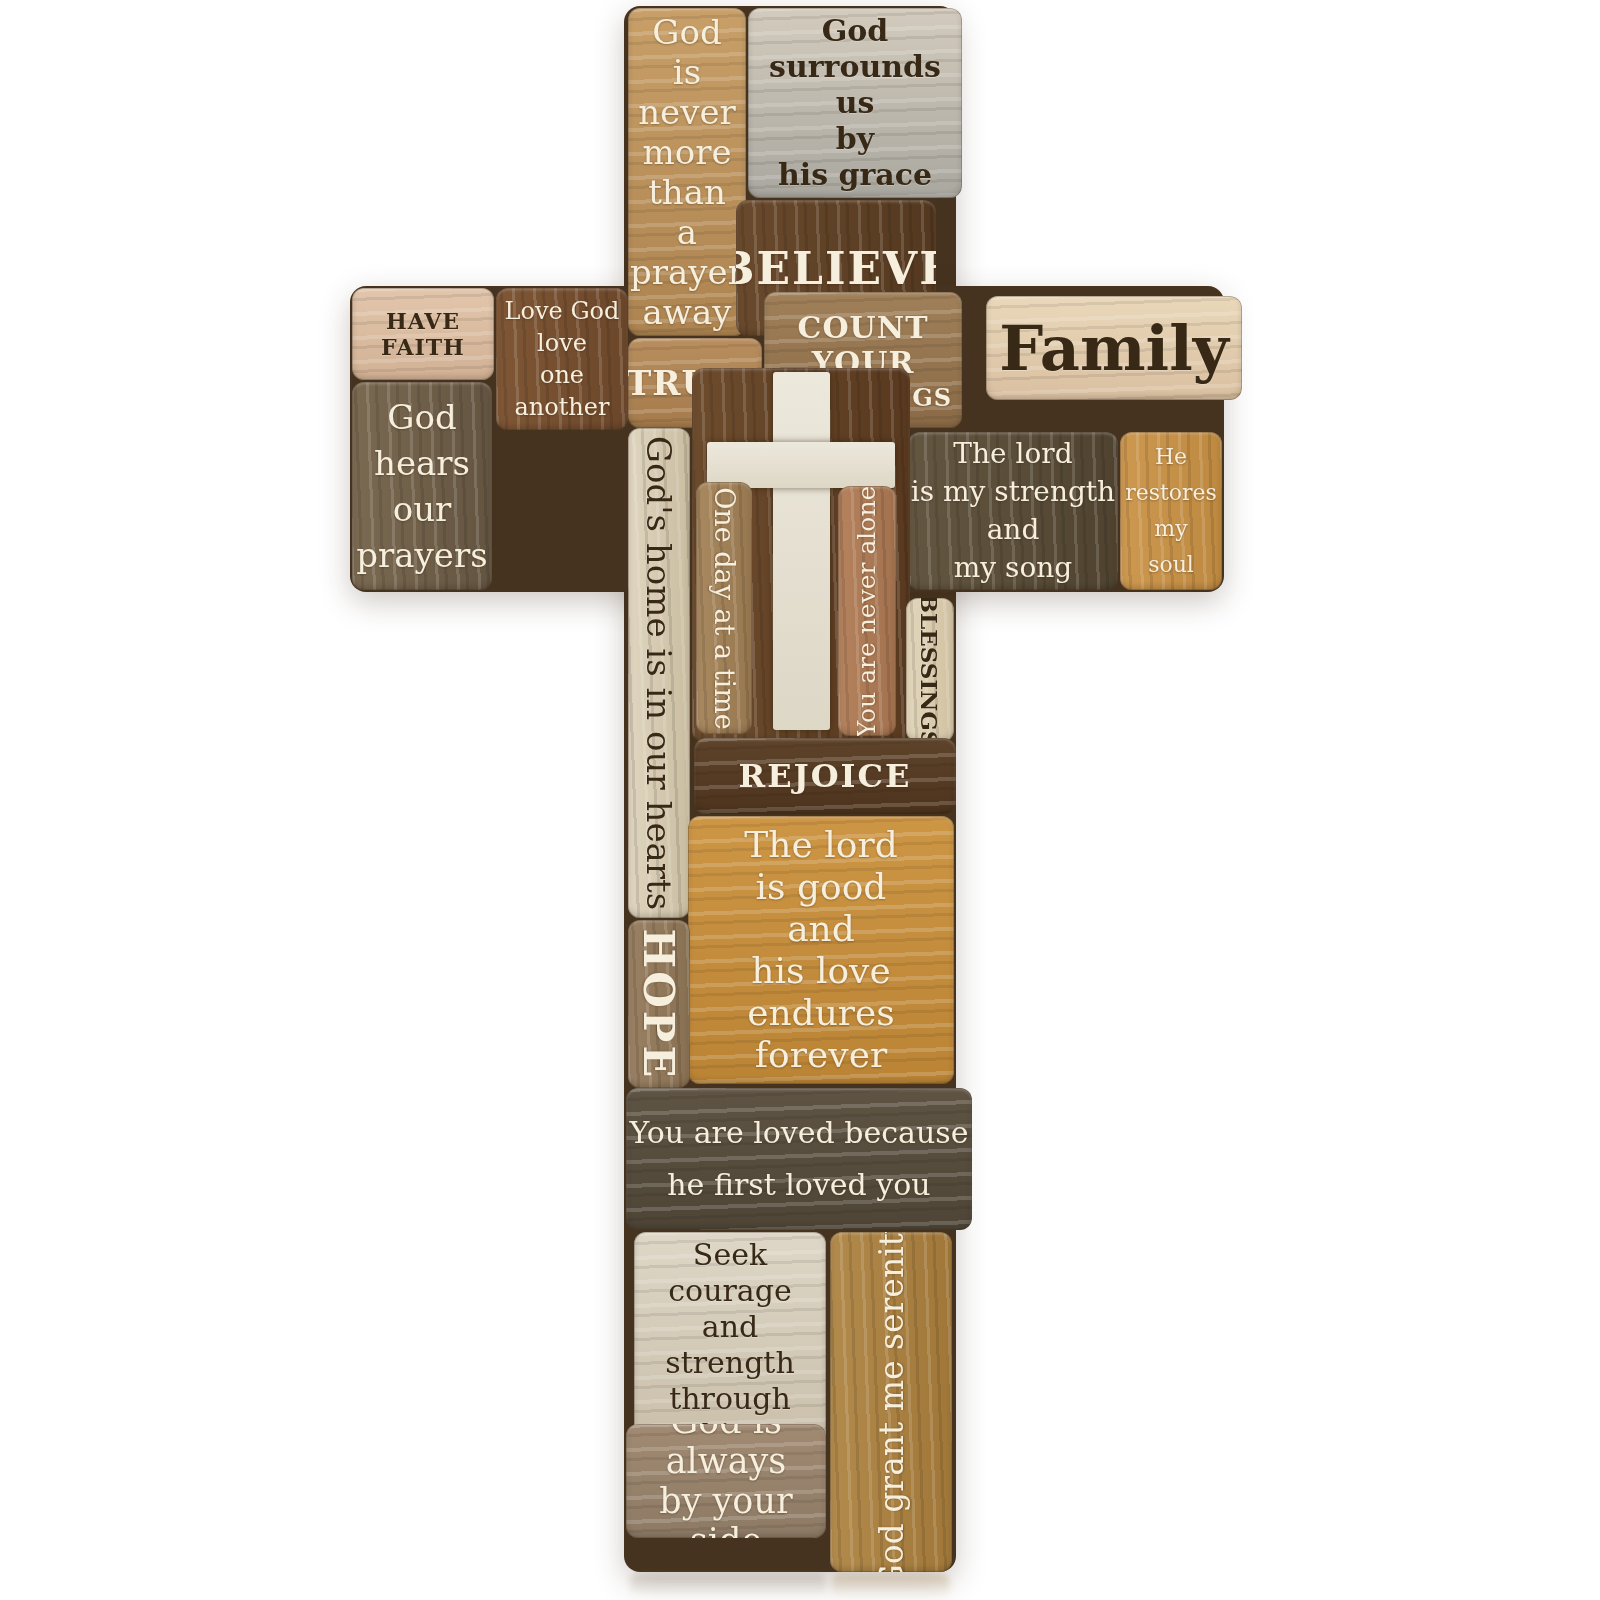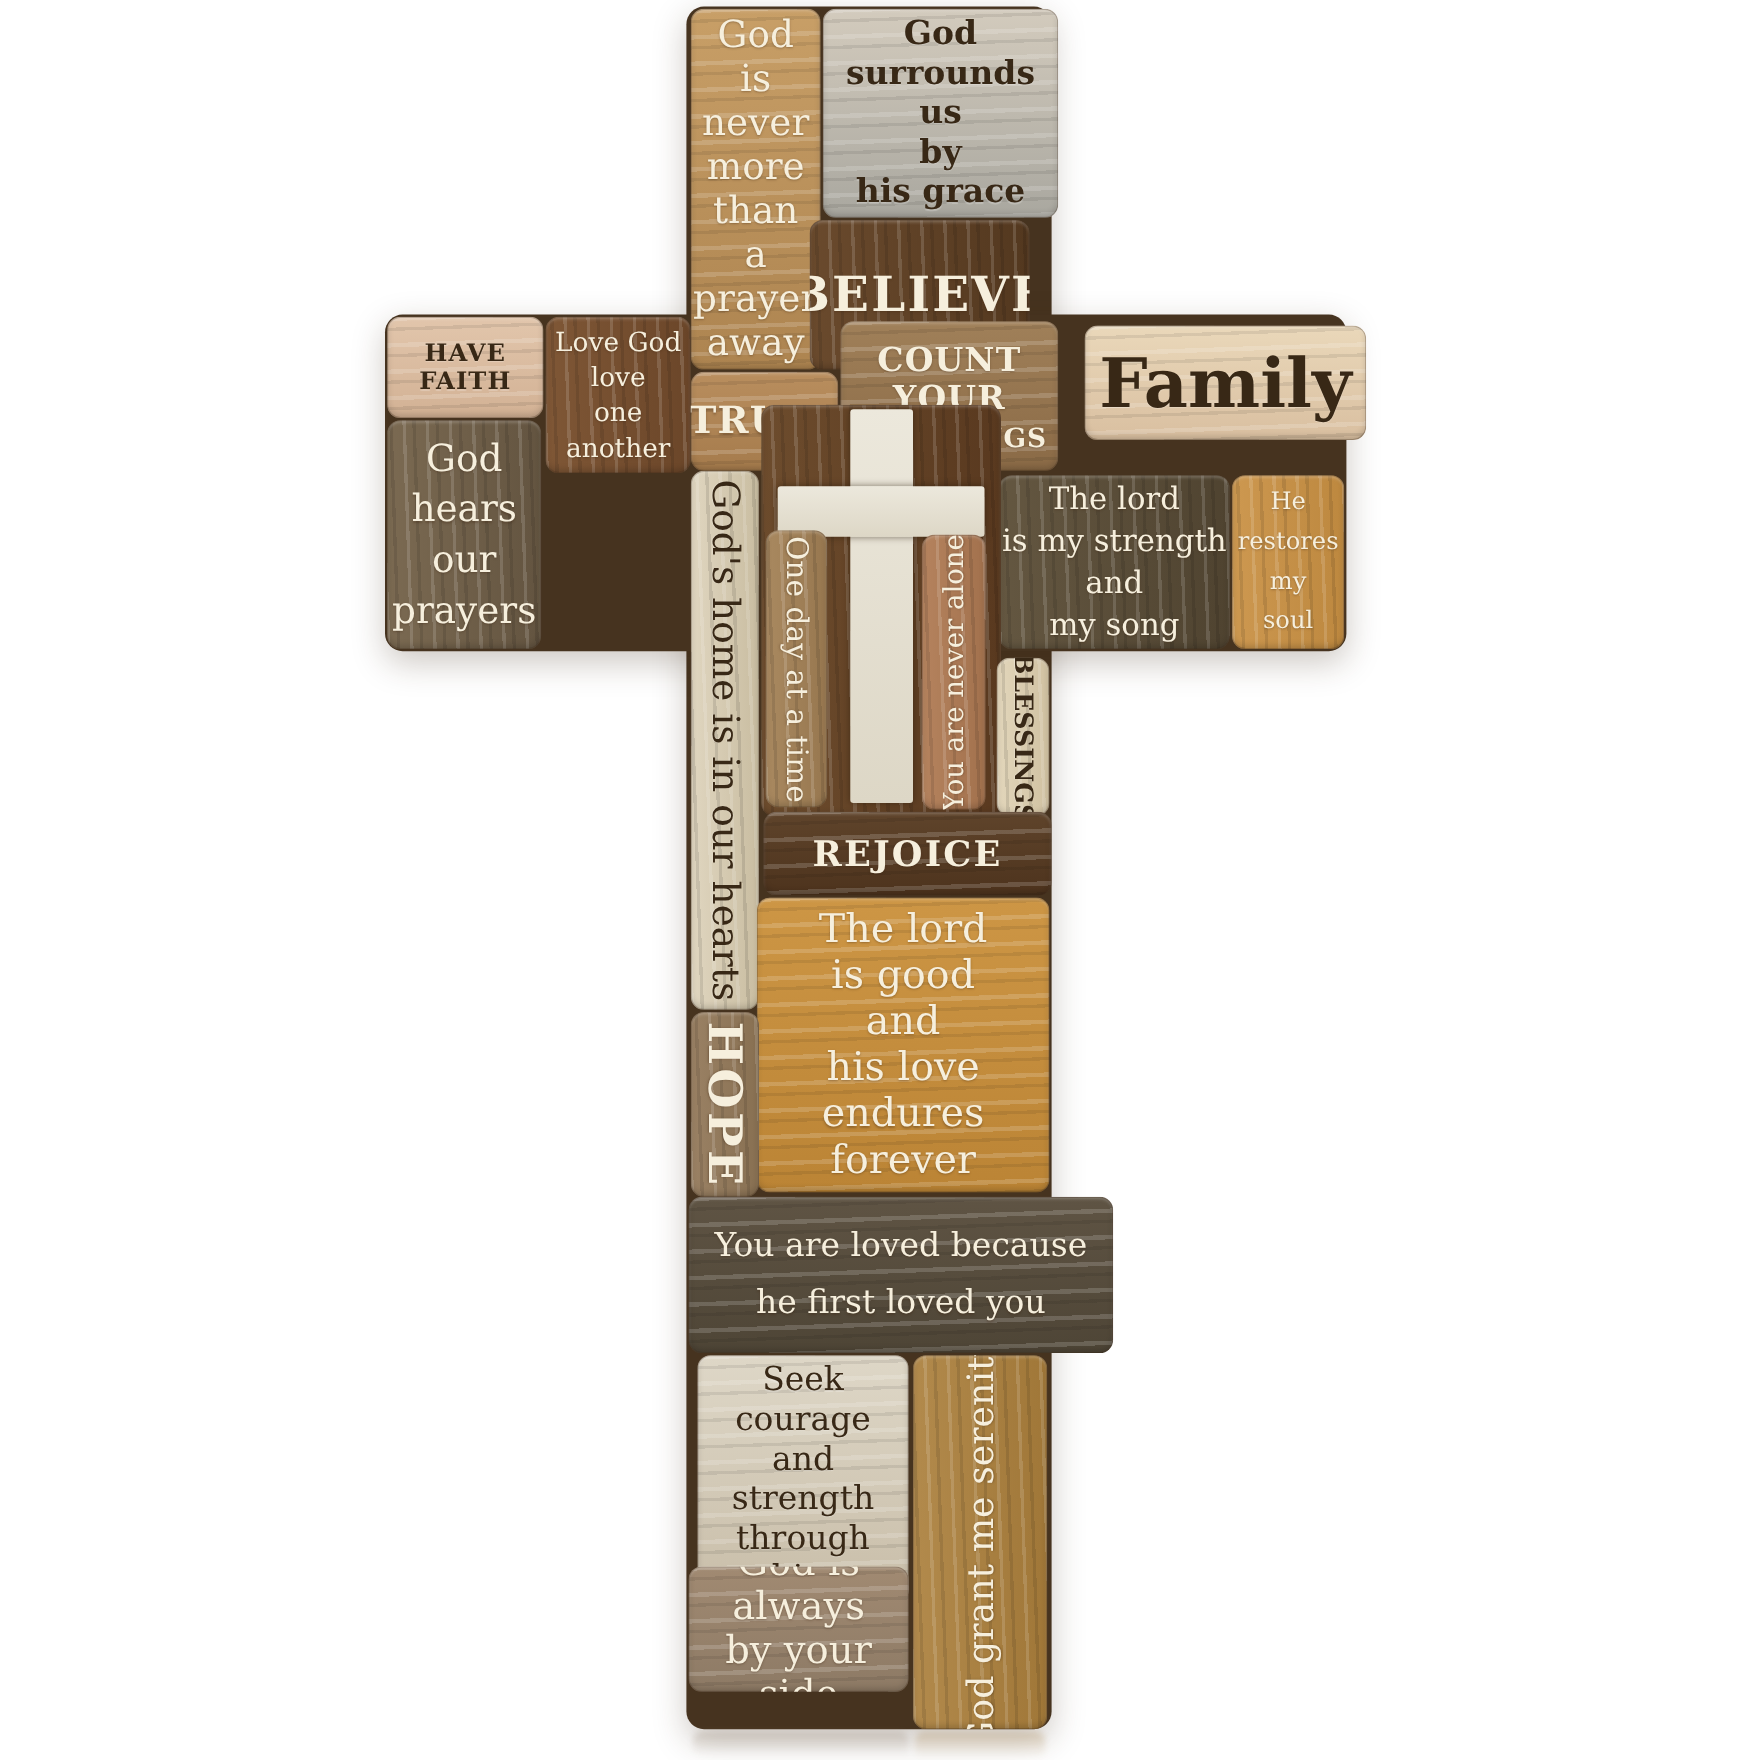--- a/index.html
+++ b/index.html
@@ -71,21 +71,21 @@
   .p-never-alone {left:838px;top:486px; width:58px;height:250px;--c1:#b5835e;--c2:#a2714d;
                   font-size:25px;}
   .p-blessings-v {left:906px;top:598px; width:48px;height:144px;--c1:#e3d7bc;--c2:#d0c1a1;
                   font-size:23px;font-weight:bold;}
   .p-rejoice     {left:694px;top:738px; width:262px;height:76px;--c1:#5f442b;--c2:#4d331d;
                   font-size:32px;font-weight:bold;letter-spacing:2px;}
   .p-lord-good   {left:688px;top:816px; width:266px;height:268px;--c1:#cd9645;--c2:#bb8435;
                   font-size:36px;line-height:42px;}
   .p-hope        {left:628px;top:920px; width:62px;height:168px;--c1:#9a8164;--c2:#887052;
                   font-size:42px;font-weight:bold;letter-spacing:3px;}
-  .p-loved       {left:626px;top:1088px;width:386px;height:142px;--c1:#5f5444;--c2:#4e4536;
+  .p-loved       {left:626px;top:1088px;width:346px;height:142px;--c1:#5f5444;--c2:#4e4536;
                   font-size:30px;line-height:52px;}
   .p-seek        {left:634px;top:1232px;width:192px;height:226px;--c1:#ded7c7;--c2:#c8bda8;
                   font-size:30px;line-height:36px;}
   .p-serenity    {left:830px;top:1232px;width:122px;height:340px;--c1:#b28a4c;--c2:#a07738;
                   font-size:33px;}
   .p-always      {left:626px;top:1458px;width:200px;height:114px;--c1:#a18housed;--c2:#8d7a65;}
   .p-always      {left:626px;top:1424px;width:200px;height:114px;--c1:#a18a72;--c2:#8d7a65;
                   font-size:35px;line-height:40px;}
 
   

